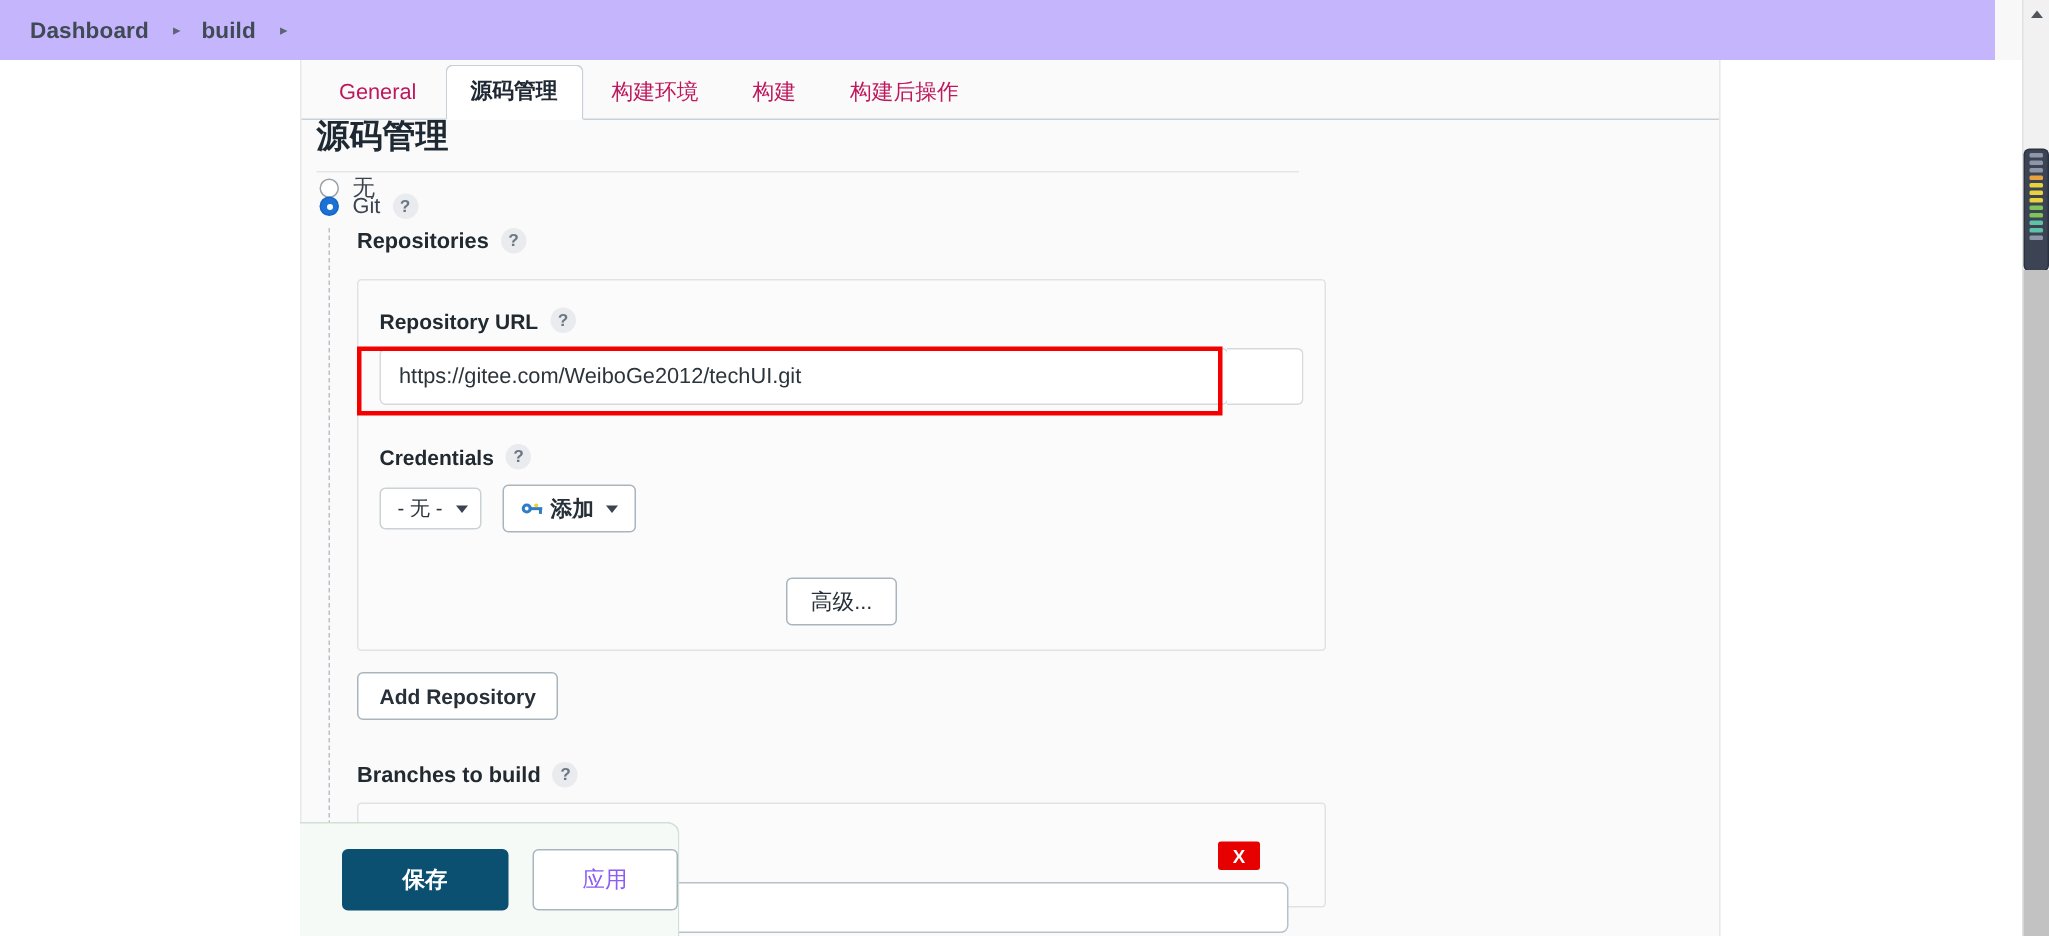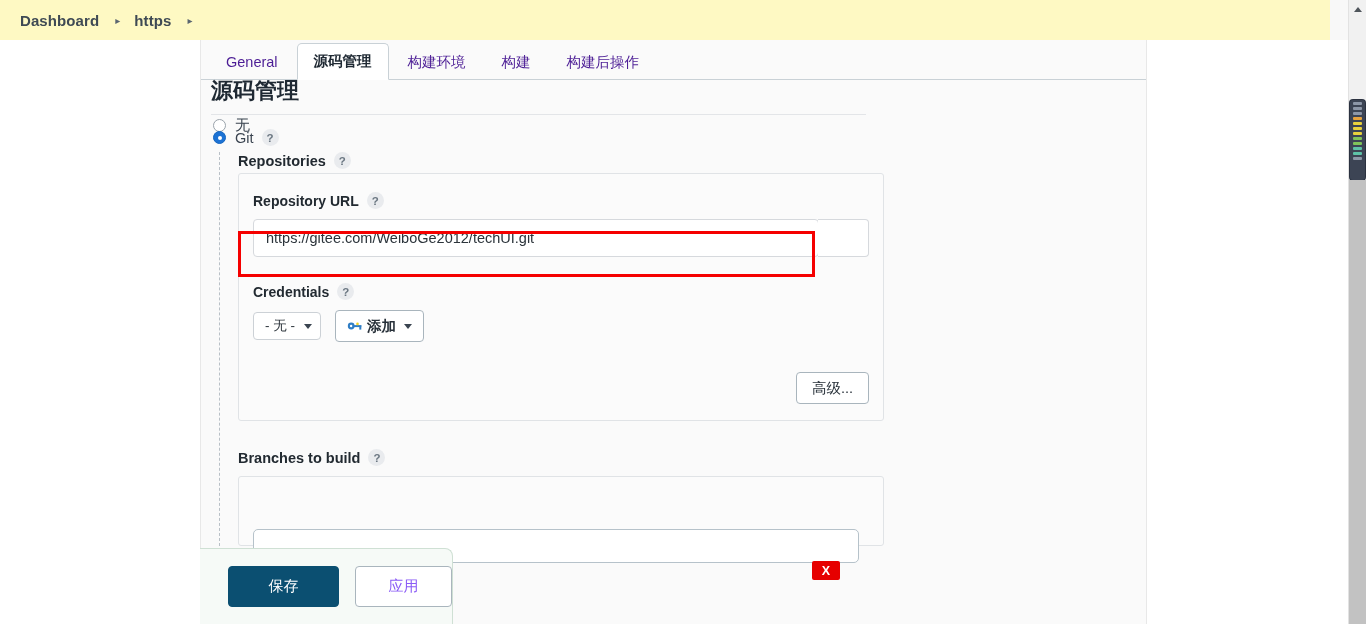--- a/index.html
+++ b/index.html
@@ -8,21 +8,21 @@
     width: 1366px; height: 624px;
     overflow: hidden;
     background: #ffffff;
     font-family: "Liberation Sans", "DejaVu Sans", sans-serif;
   }
 
   
   .breadcrumb-bar {
     position: absolute; top: 0; left: 0;
     width: 1348px; height: 40px;
-    background: #fef9c3;
+    background: #c4b5fd;
     display: flex; align-items: center;
     padding-left: 20px;
   }
   .crumb {
     font-size: 15px; font-weight: bold;
     color: #3f4a54; letter-spacing: .1px;
   }
   .crumb-sep {
     color: #5a6570; font-size: 10px;
     margin: 0 14px 0 16px;
@@ -48,21 +48,21 @@
   
   .tabbar {
     position: absolute; top: 0; left: 0;
     height: 40px; width: 100%;
     border-bottom: 1px solid #c9d1d6;
     display: flex; align-items: flex-end;
     padding-left: 8px;
   }
   .tab {
     font-size: 14.5px;
-    color: #4c1d95;
+    color: #be185d;
     padding: 9px 16px 10px 16px;
     margin-right: 2px;
     line-height: 1;
     border: 1px solid transparent;
     border-bottom: none;
     cursor: pointer;
     white-space: nowrap;
   }
   .tab.active {
     background: #ffffff;
@@ -133,21 +133,21 @@
     border-left: 1px dashed #b9c0c7;
     padding-left: 18px;
   }
   .sub-label {
     font-size: 14.5px; font-weight: bold; color: #222a31;
     display: flex; align-items: center;
   }
 
   
   .repo-card {
-    margin-top: 4px;
+    margin-top: 17px;
     width: 646px;
     border: 1px solid #e0e3e6;
     background: #fbfbfb;
     border-radius: 3px;
     padding: 18px 14px 16px 14px;
     position: relative;
   }
   .field-label {
     font-size: 14px; font-weight: bold; color: #222a31;
     display: flex; align-items: center;
@@ -210,21 +210,21 @@
     height: 32px; padding: 0 11px; margin-left: 14px;
     font-weight: bold; font-size: 14.5px;
   }
   .key-icon { margin-right: 4px; display: inline-flex; }
   .caret-down {
     margin-left: 8px;
     border-left: 4px solid transparent;
     border-right: 4px solid transparent;
     border-top: 5px solid #3a4450;
   }
-  .adv-wrap { display: flex; justify-content: flex-end; margin-top: 30px; }
+  .adv-wrap { display: flex; justify-content: center; margin-top: 30px; }
   .btn-adv { height: 32px; padding: 0 15px; font-weight: normal; font-size: 14.5px; }
 
   .btn-add-repo {
     margin-top: 14px; height: 32px; padding: 0 14px;
     font-size: 14px;
   }
 
   .branches-label { margin-top: 28px; align-items: center; }
 
   
@@ -260,21 +260,21 @@
     border-left: none; border-bottom: none;
     border-radius: 0 8px 0 0;
     z-index: 40;
     display: flex; align-items: center;
     padding-left: 28px;
   }
   .btn-save {
     width: 114px; height: 41px;
     background: #0b4f71; color: #fff;
     border: 1px solid #0b4f71; border-radius: 4px;
-    font-size: 15px; font-weight: normal;
+    font-size: 15px; font-weight: bold;
     display: flex; align-items: center; justify-content: center;
     cursor: pointer;
   }
   .btn-apply {
     width: 100px; height: 41px; margin-left: 16px;
     background: #fff; color: #8b5cf6;
     border: 1px solid #a9b5bd; border-radius: 4px;
     font-size: 15px;
     display: flex; align-items: center; justify-content: center;
     cursor: pointer;
@@ -317,21 +317,21 @@
     width: 18px; height: 40px;
     background: #f8f8f8;
   }
 </style>
 </head>
 <body>
 
 <div class="breadcrumb-bar">
   <span class="crumb">Dashboard</span>
   <span class="crumb-sep">▸</span>
-  <span class="crumb">https</span>
+  <span class="crumb">build</span>
   <span class="crumb-sep">▸</span>
 </div>
 
 <div class="canvas">
 
   <div class="config-panel">
 
     <div class="tabbar">
       <div class="tab">General</div>
       <div class="tab active">源码管理</div>
@@ -396,20 +396,21 @@
               <span class="caret-down"></span>
             </div>
           </div>
         </div>
 
         <div class="adv-wrap">
           <div class="btn btn-adv">高级...</div>
         </div>
       </div>
 
+      <div class="btn btn-add-repo">Add Repository</div>
 
       <div class="sub-label branches-label">
         <span>Branches to build</span>
         <span class="help">?</span>
       </div>
 
       <div class="branch-card">
         <div class="branch-inner-input"></div>
       </div>
     </div>

